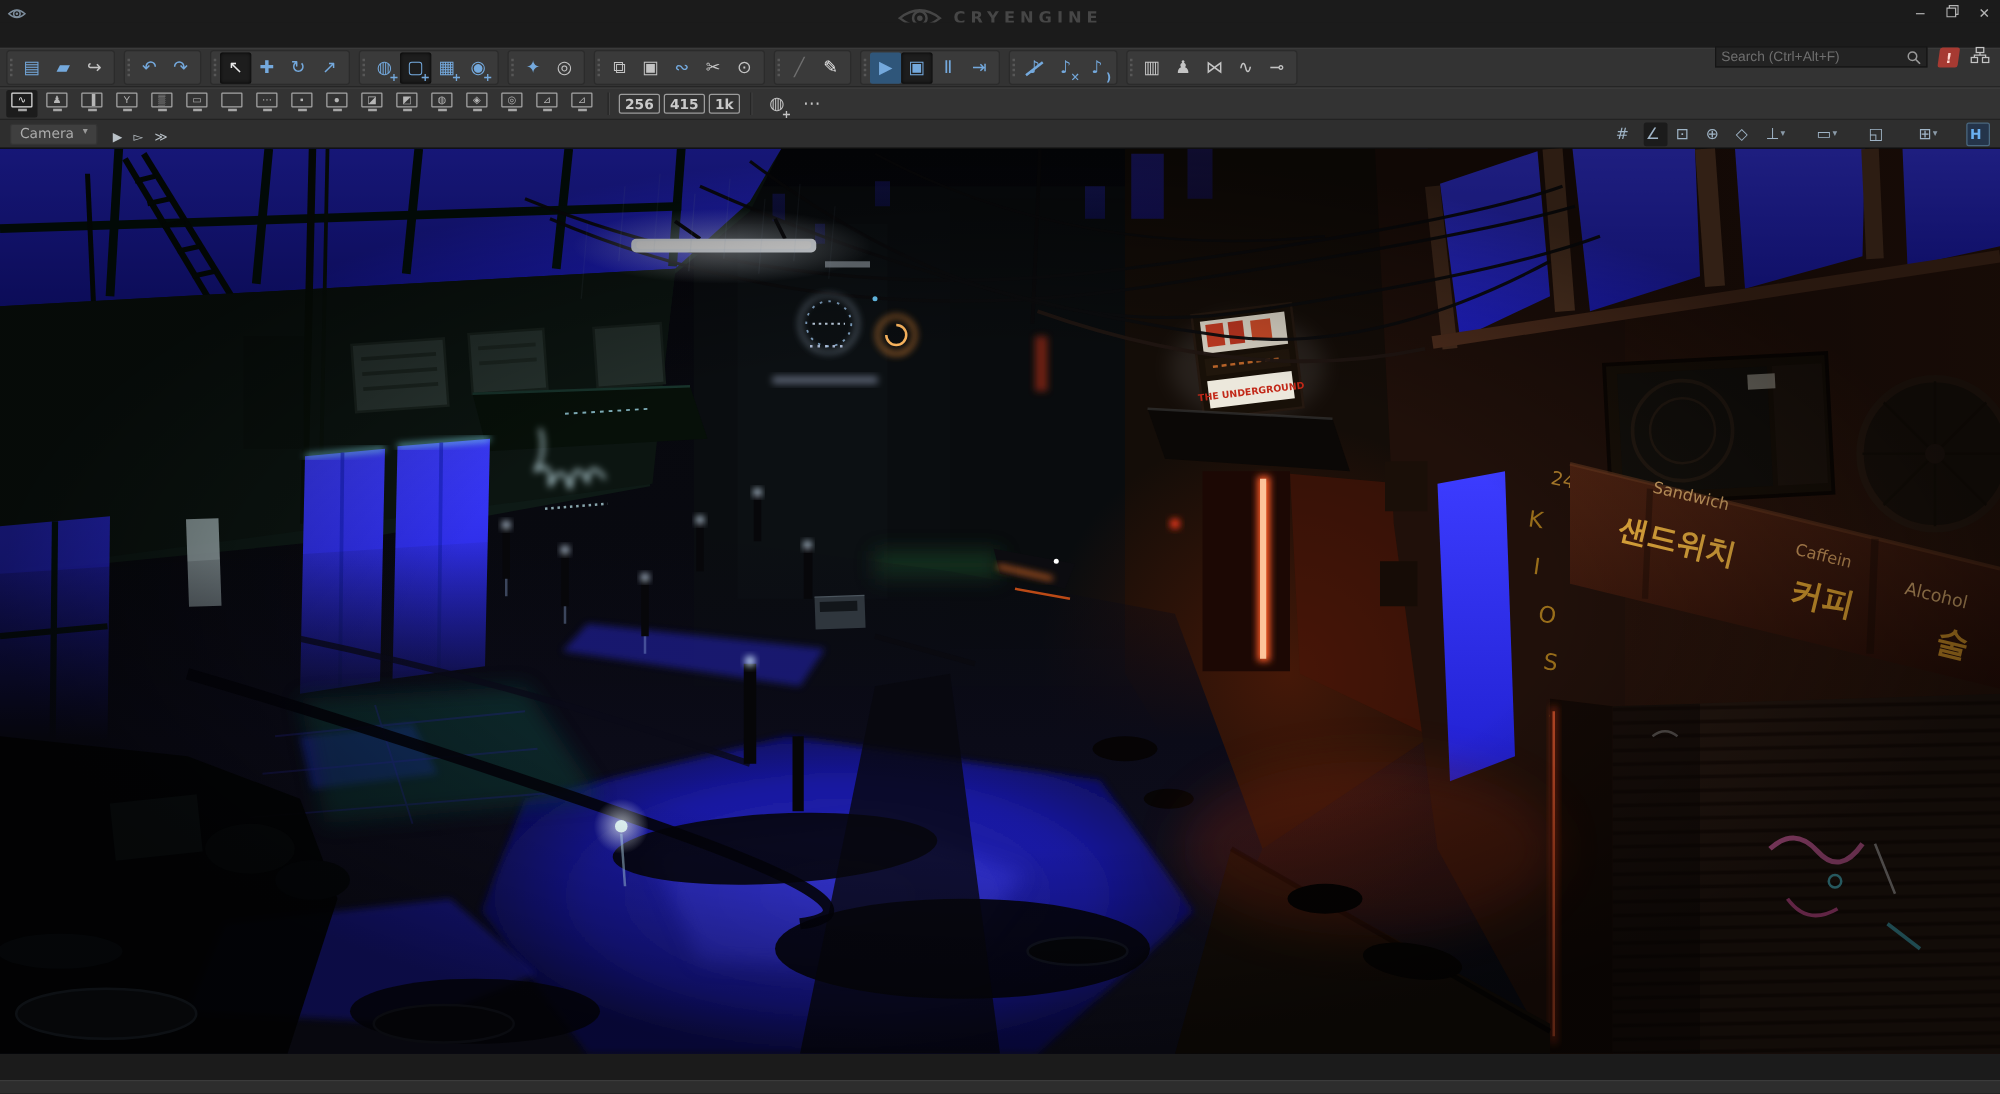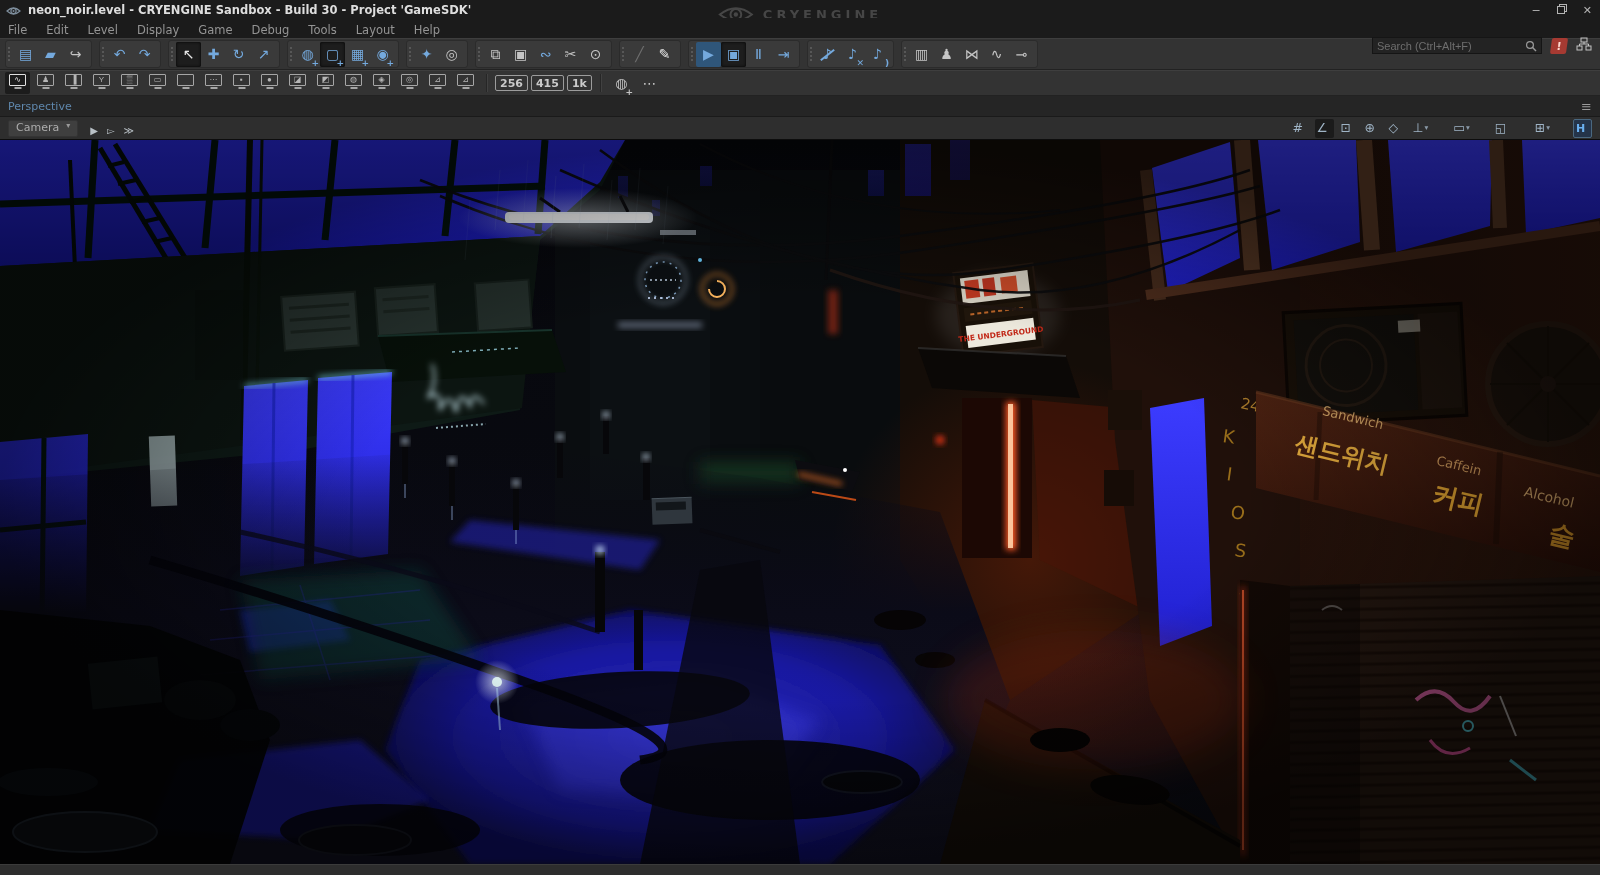--- a/index.html
+++ b/index.html
@@ -81,21 +81,20 @@
 <div class="app">
 
   <div class="titlebar">
     <span>
       <svg width="15" height="10" viewBox="0 0 15 10">
           <path d="M1 5 Q7.5 -1 14 5 Q7.5 11 1 5 Z" fill="none" stroke="#7d8d9c" stroke-width="1.2"></path>
           <circle cx="7.5" cy="5" r="2.6" fill="none" stroke="#7d8d9c" stroke-width="1.2"></circle>
           <circle cx="7.5" cy="5" r="1" fill="#7d8d9c"></circle>
         </svg>
     </span>
-    <span class="title">neon_noir.level - CRYENGINE Sandbox - Build 30 - Project 'GameSDK'</span>
     <div class="brand">
       <svg width="36" height="19" viewBox="0 0 36 19">
           <path d="M2 9.5 Q18 -3 34 9.5 Q18 22 2 9.5 Z" fill="none" stroke="#464646" stroke-width="2"></path>
           <circle cx="18" cy="9.5" r="5.4" fill="none" stroke="#464646" stroke-width="2"></circle>
           <circle cx="18" cy="9.5" r="2.2" fill="#464646"></circle>
         </svg>
       <span>CRYENGINE</span>
     </div>
     <div class="winbtns">
       <span class="wb">−</span>
@@ -103,21 +102,20 @@
         <svg width="10" height="10" viewBox="0 0 10 10">
             <rect x="2.5" y="0.5" width="7" height="7" fill="none" stroke="#b4b4b4"></rect>
             <rect x="0.5" y="2.5" width="7" height="7" fill="#1b1b1b" stroke="#b4b4b4"></rect>
           </svg>
       </span>
       <span class="wb">✕</span>
     </div>
   </div>
 
   <div class="menubar">
-    <nav id="menus"><span class="menu-item">File</span><span class="menu-item">Edit</span><span class="menu-item">Level</span><span class="menu-item">Display</span><span class="menu-item">Game</span><span class="menu-item">Debug</span><span class="menu-item">Tools</span><span class="menu-item">Layout</span><span class="menu-item">Help</span></nav>
     <div class="menubar-right">
       <div class="search">
         <input placeholder="Search (Ctrl+Alt+F)" style="">
         <svg width="12" height="12" viewBox="0 0 12 12">
             <circle cx="5" cy="5" r="3.4" fill="none" stroke="#9a9a9a" stroke-width="1.2"></circle>
             <line x1="7.6" y1="7.6" x2="11" y2="11" stroke="#9a9a9a" stroke-width="1.4"></line>
           </svg>
       </div>
       <span class="notif">!</span>
       <span>
@@ -320,24 +318,20 @@
       <span class="vsep"></span>
       <button class="tbtn c-gray">
         <span>◍</span>
         <span class="plus">+</span>
       </button>
       <button class="tbtn c-gray">
         <span>⋯</span>
       </button>
     </div>
 
-  <div class="vplabel">
-    <span class="vptitle">Perspective</span>
-    <span class="vpmenu">≡</span>
-  </div>
 
   <div class="camrow">
     <button class="camsel">
       <span>Camera</span>
       <i class="chev">▾</i>
     </button>
     <span id="camnav"><button class="navbtn">▶</button><button class="navbtn">▻</button><button class="navbtn">≫</button></span>
     <span id="snaps">
         <button class="snapbtn">
           <span>#</span>

